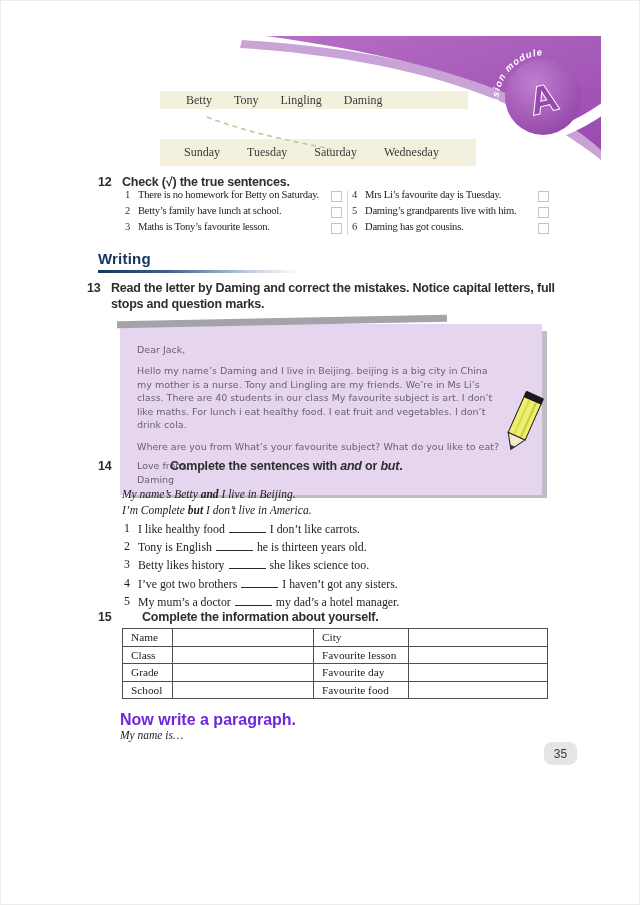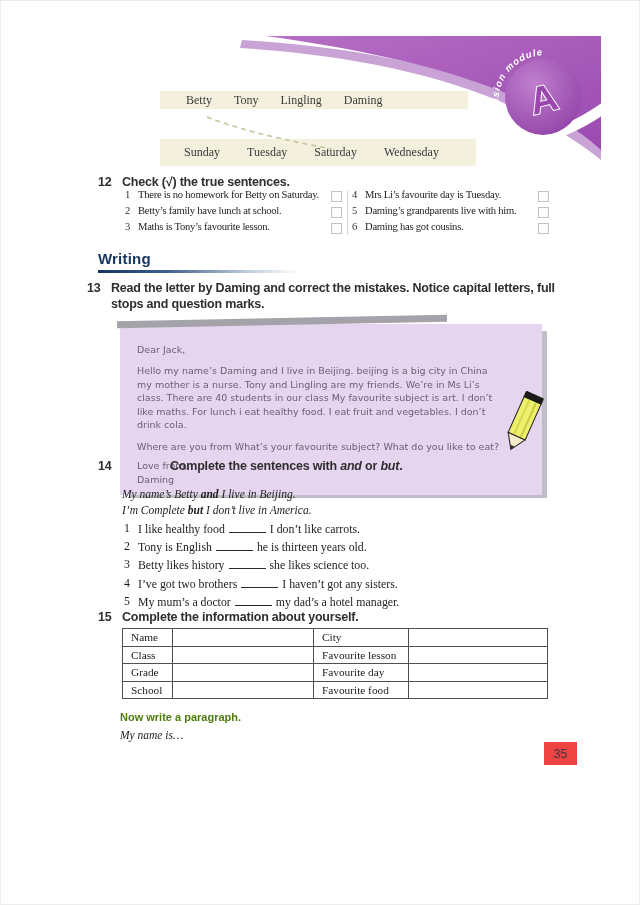--- a/index.html
+++ b/index.html
@@ -48,25 +48,25 @@
   .q14items{position:absolute;left:124px;top:521px;font-family:"Liberation Serif",serif;
             font-size:11.8px;color:#1c1c1c;}
   .q14row{height:18.2px;display:flex;align-items:flex-start;}
   .q14row .inum{width:14px;flex:0 0 14px;}
   .blank{display:inline-block;width:37px;height:11px;border-bottom:1px solid #2a2a2a;margin:0 4px;}
   
   .info-table{position:absolute;left:122px;top:628px;width:425px;border-collapse:collapse;
               font-family:"Liberation Serif",serif;font-size:11.3px;color:#1c1c1c;table-layout:fixed;}
   .info-table td{border:1px solid #4f4f4f;height:16.5px;padding:0 0 0 8px;}
   
-  .para-head{position:absolute;left:120px;top:711px;font-weight:bold;font-size:11px;color:#4d7c0f;}
+  .para-head{position:absolute;left:120px;top:711px;font-weight:bold;font-size:16px;color:#6d28d9;}
   .para-prompt{position:absolute;left:120px;top:729px;font-family:"Liberation Serif",serif;
                font-style:italic;font-size:11.5px;color:#1c1c1c;}
-  .page-badge{position:absolute;left:544px;top:742px;width:33px;height:23px;background:#ef4444;
-              border-radius:0;display:flex;align-items:center;justify-content:center;
+  .page-badge{position:absolute;left:544px;top:742px;width:33px;height:23px;background:#e5e5e5;
+              border-radius:8px;display:flex;align-items:center;justify-content:center;
               font-size:12px;color:#3a3440;}
 </style>
 </head>
 <body>
 
 <div class="page">
 
   <svg class="decor" viewBox="0 0 640 190">
     <defs>
       <linearGradient id="gmain" x1="0" y1="0" x2="1" y2="1">
@@ -195,21 +195,21 @@
     <div class="q14row">
       <span class="inum">4</span>
       <span><span>I’ve got two brothers</span><span class="blank"></span><span>I haven’t got any sisters.</span></span>
     </div>
     <div class="q14row">
       <span class="inum">5</span>
       <span><span>My mum’s a doctor</span><span class="blank"></span><span>my dad’s a hotel manager.</span></span>
     </div>
   </div>
 
-  <div class="sec-head" style="left:98px;top:609px;">
+  <div class="sec-head" style="left:98px;top:609px;gap:20px;">
     <span class="sec-num">15</span>
     <span>Complete the information about yourself.</span>
   </div>
   <table class="info-table">
     <colgroup>
         <col style="width:50px">
         <col style="width:141px">
         <col style="width:95px">
         <col style="width:139px">
       </colgroup>

